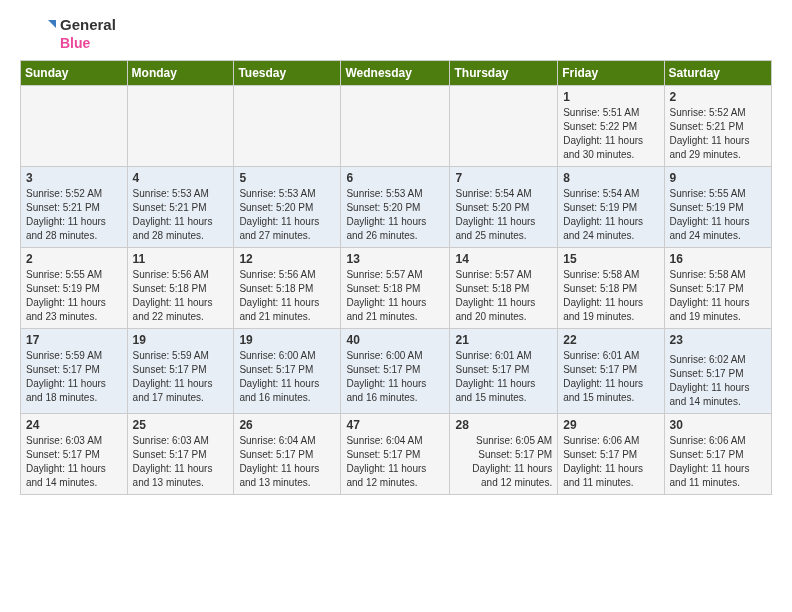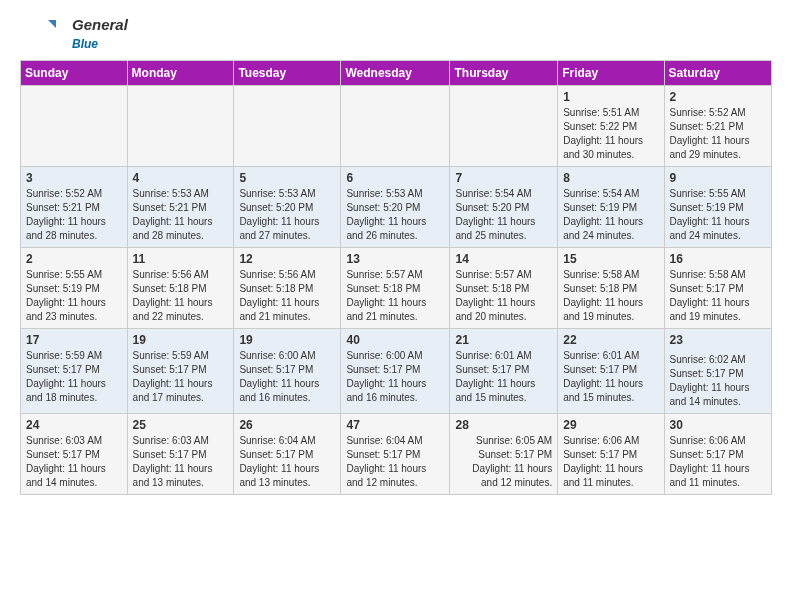--- a/index.html
+++ b/index.html
@@ -12,29 +12,28 @@
     }
     .header {
       display: flex;
       align-items: flex-start;
       justify-content: space-between;
       margin-bottom: 8px;
     }
     .logo {
       display: flex;
       align-items: center;
-      gap: 16px;
-      font-style: italic;
+      gap: 4px;
     }
     .title-block { text-align: right; }
     .month-title { font-size: 36px; font-weight: bold; color: #333; line-height: 1.1; }
     .location-title { font-size: 14px; color: #555; }
     .calendar { width: 100%; border-collapse: collapse; }
     .calendar thead tr th {
-      background-color: #a21caf;
+      background-color: #4d7c0f;
       color: #fff;
       font-size: 12px;
       font-weight: bold;
       padding: 5px 4px;
       text-align: left;
       border: 1px solid #ccc;
     }
     .calendar tbody tr td {
       vertical-align: top;
       border: 1px solid #ccc;
@@ -65,21 +64,21 @@
 <body>
 
 <div class="header">
   <div class="logo">
   <svg width="36" height="36" viewBox="0 0 36 36">
     <rect width="36" height="36" fill="white"></rect>
     <polygon points="28,4 36,4 36,12" fill="#3a7cbf"></polygon>
   </svg>
   <div style="line-height:1.1">
     <span style="font-size:15px;font-weight:bold;color:#333">General</span><br>
-    <span style="font-size:12px;font-weight:bold;color:#0369a1">Blue</span>
+    <span style="font-size:14px;font-weight:bold;color:#ec4899">Blue</span>
   </div>
 </div>
   <div class="title-block">
     <div class="month-title"></div>
     <div class="location-title"></div>
   </div>
 </div>
 
 <table class="calendar">
   <thead>

